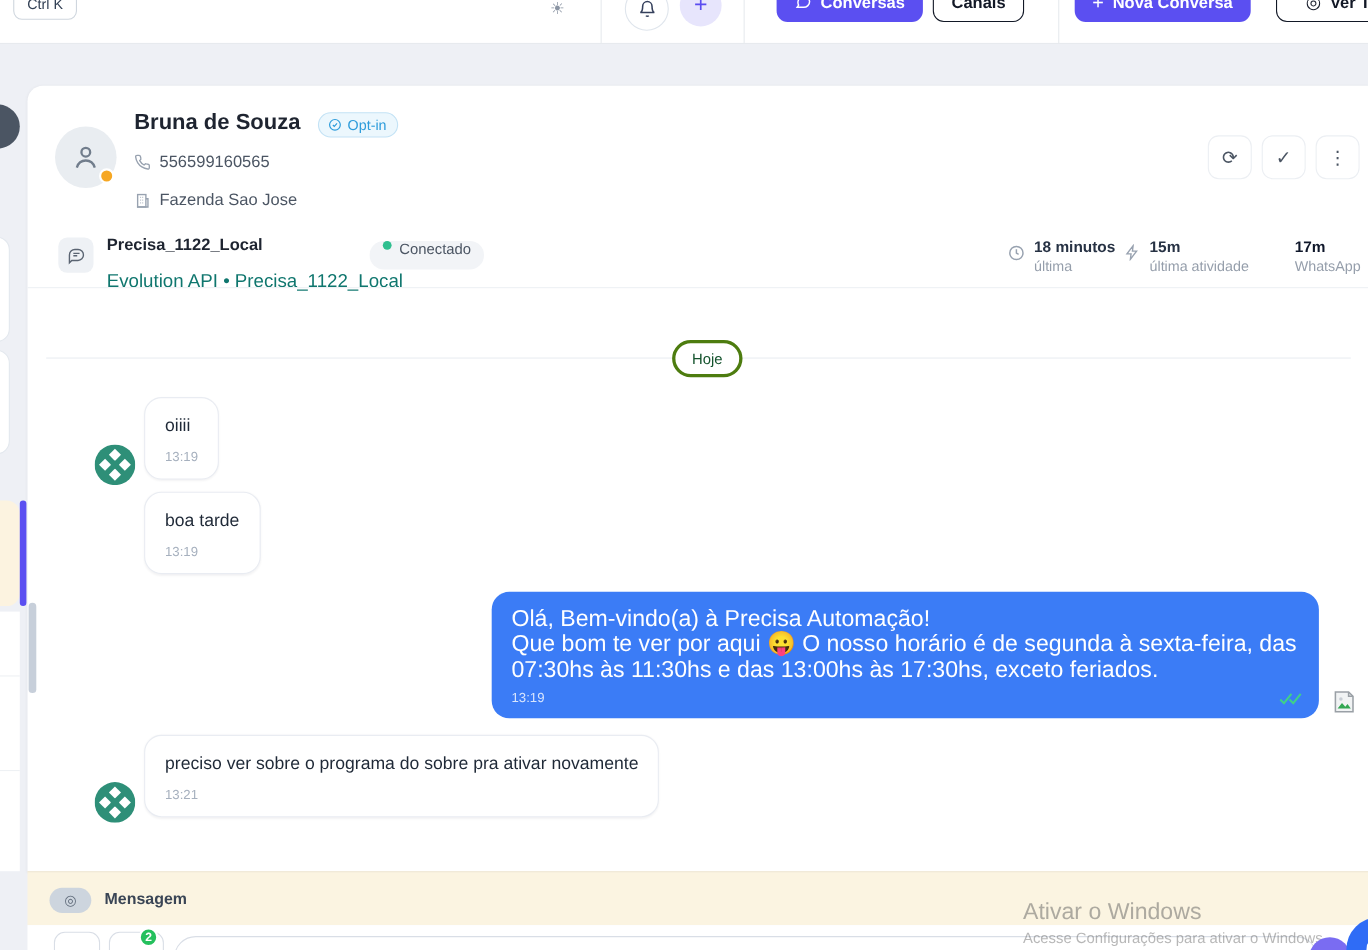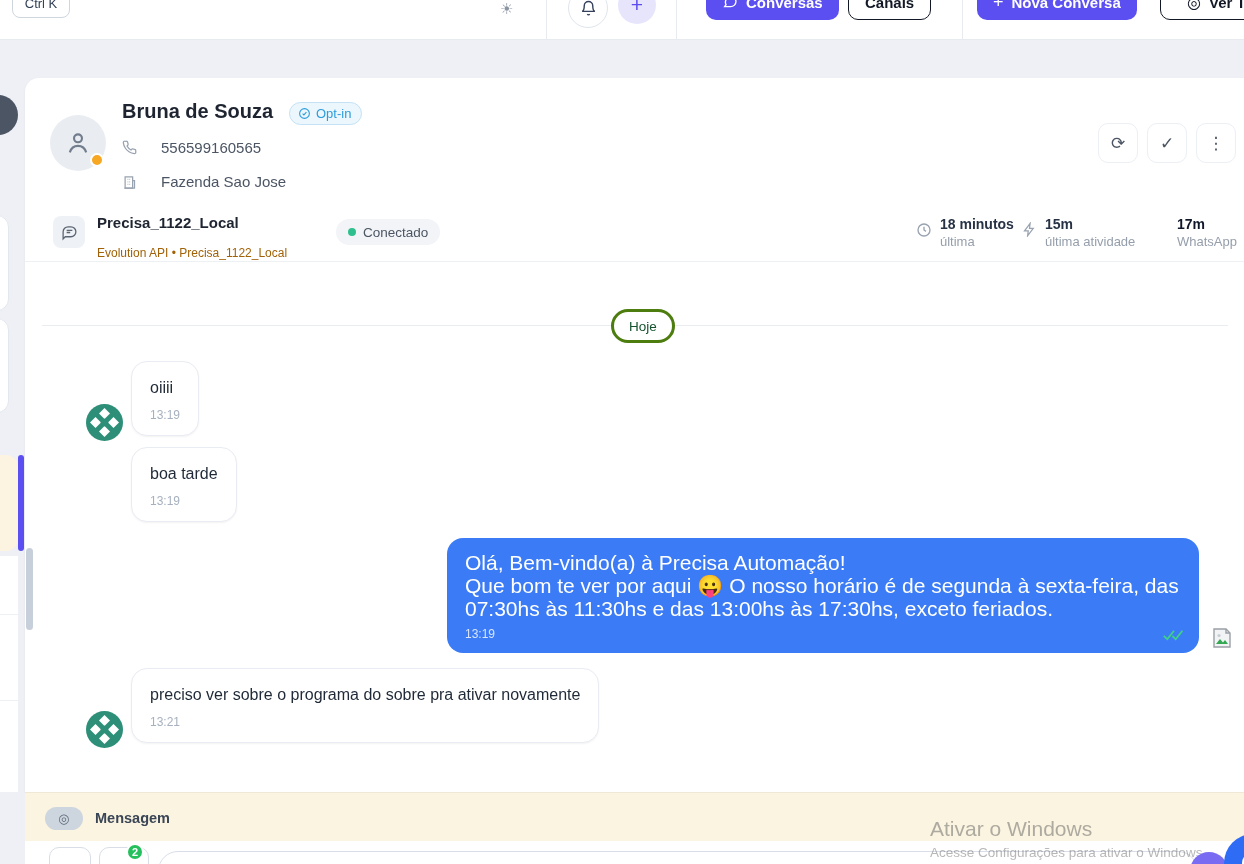--- a/index.html
+++ b/index.html
@@ -36,31 +36,31 @@
 
   
   .avatar-big { position:absolute; left:50px; top:115px; width:56px; height:56px; border-radius:50%;
                 background:#e9edf1; display:flex; align-items:center; justify-content:center; z-index:6; }
   .presence-dot { position:absolute; left:90px; top:153px; width:14px; height:14px; border-radius:50%;
                   background:#f6a723; border:2px solid #fff; z-index:7; }
   .contact-name { position:absolute; left:122px; top:100px; font-size:20px; font-weight:bold; color:#1e2430; z-index:6; }
   .optin { position:absolute; left:289px; top:102px; height:23px; padding:0 10px 0 8px; display:flex; gap:5px;
            align-items:center; background:#ecf7fd; border:1px solid #c3e2f5; border-radius:12px;
            color:#2d9cdb; font-size:13px; z-index:6; }
-  .meta-row { position:absolute; display:flex; gap:24px; align-items:center; color:#4b5563; font-size:15px; z-index:6; }
+  .meta-row { position:absolute; display:flex; gap:8px; align-items:center; color:#4b5563; font-size:15px; z-index:6; }
   .hdr-action { position:absolute; top:123px; width:40px; height:40px; border:1px solid #eceff3; border-radius:10px;
                 background:#fff; color:#4b5563; font-size:17px; display:flex; align-items:center; justify-content:center; z-index:6; }
 
   
   .chan-iconbox { position:absolute; left:53px; top:216px; width:32px; height:32px; background:#eef1f5;
                   border-radius:8px; display:flex; align-items:center; justify-content:center; z-index:6; }
   .chan-title { position:absolute; left:97px; top:214px; font-size:15px; font-weight:bold; color:#1e2430; z-index:6; }
-  .chan-sub { position:absolute; left:97px; top:246px; font-size:12px; color:#a16207; z-index:6; }
+  .chan-sub { position:absolute; left:97px; top:246px; font-size:17px; color:#0f766e; z-index:6; }
   .chan-status { position:absolute; left:336px; top:219px; height:26px; padding:0 12px; display:flex; gap:7px;
-                 align-items:center; background:#f2f4f7; border-radius:13px; font-size:13.5px; color:#4b5563; z-index:6; }
+                 background:#f2f4f7; border-radius:13px; font-size:13.5px; color:#4b5563; z-index:6; }
   .status-dot { width:8px; height:8px; border-radius:50%; background:#2fbf8f; }
   .chan-sep { position:absolute; left:25px; top:261px; width:1219px; height:1px; background:#eef1f4; z-index:6; }
   .stat-val { font-size:14px; font-weight:bold; color:#273244; }
   .stat-lbl { font-size:13px; color:#959eab; margin-top:2px; }
   .stat { position:absolute; top:216px; z-index:6; }
 
   
   .date-line { position:absolute; left:42px; top:325px; width:1186px; height:1px; background:#e9edf2; z-index:6; }
   .date-pill { position:absolute; left:611px; top:309px; width:64px; height:34px; background:#fff;
                border:3px solid #4d7c0f; border-radius:17px; display:flex; align-items:center; justify-content:center;

